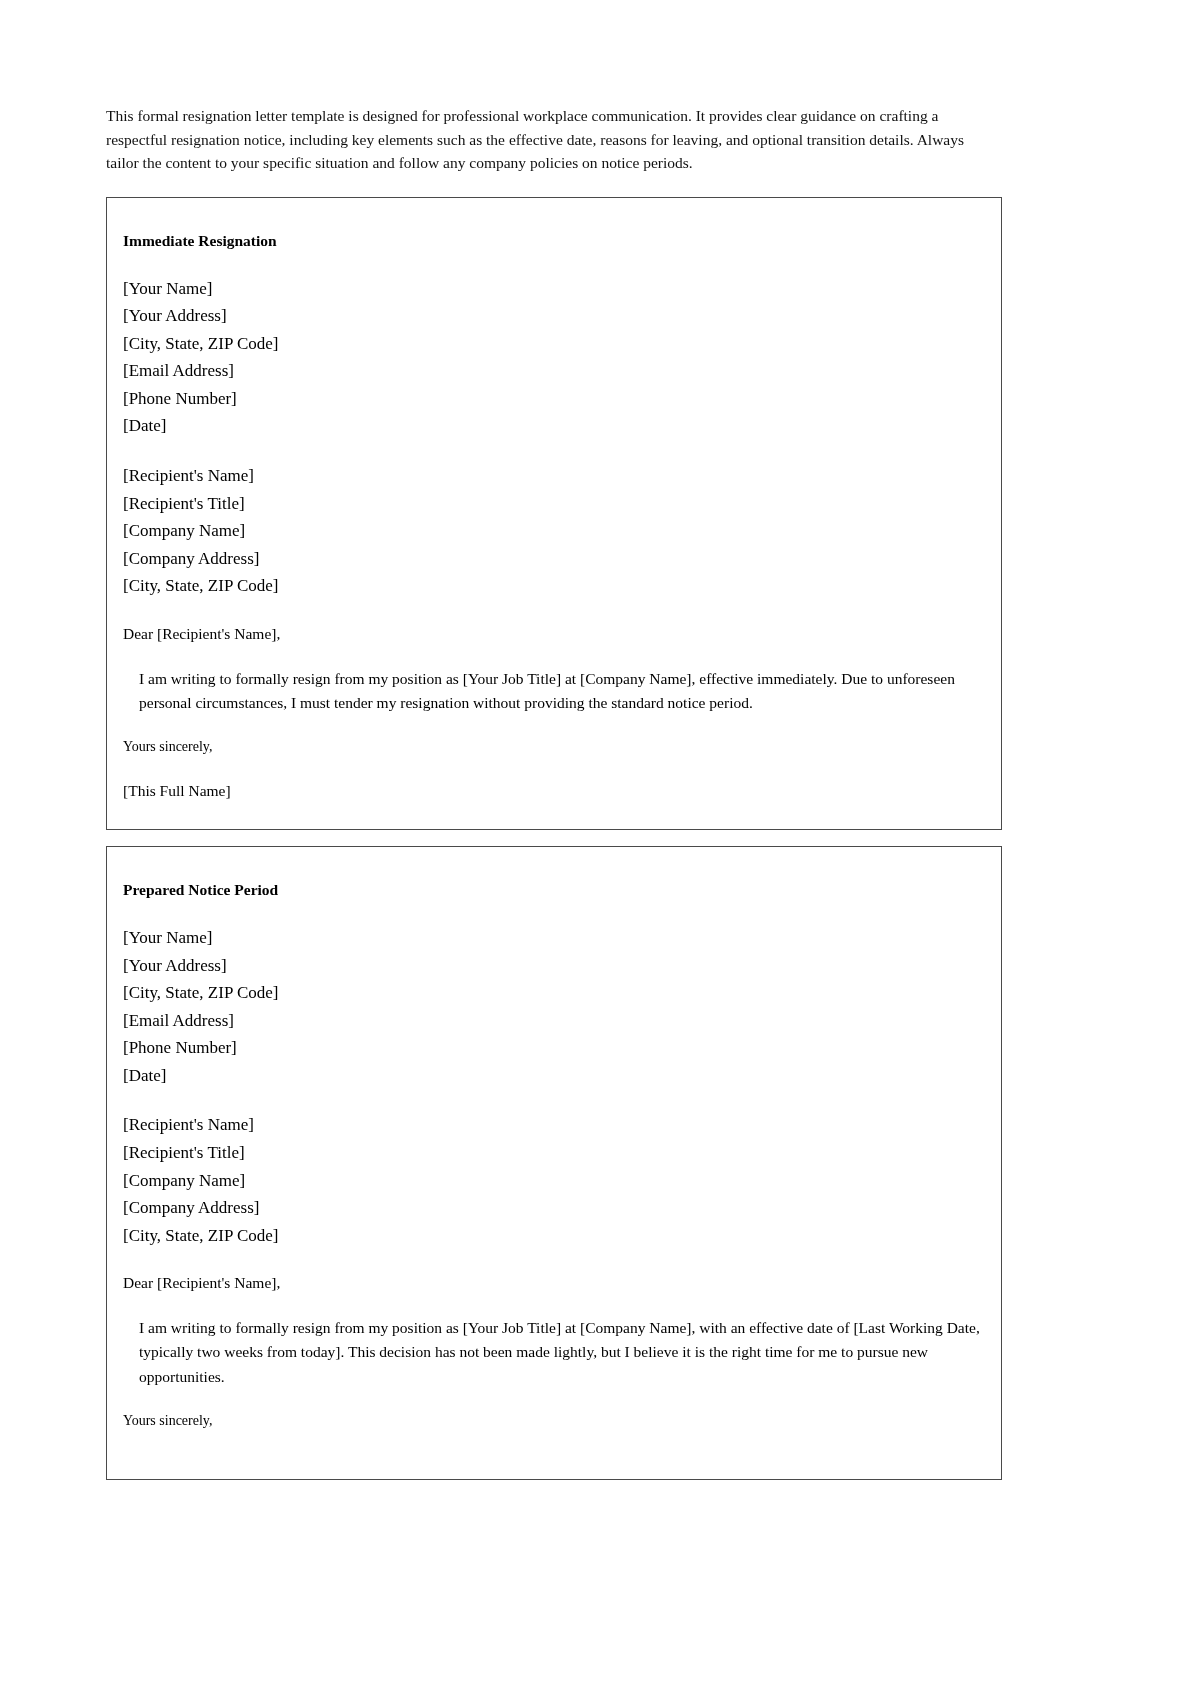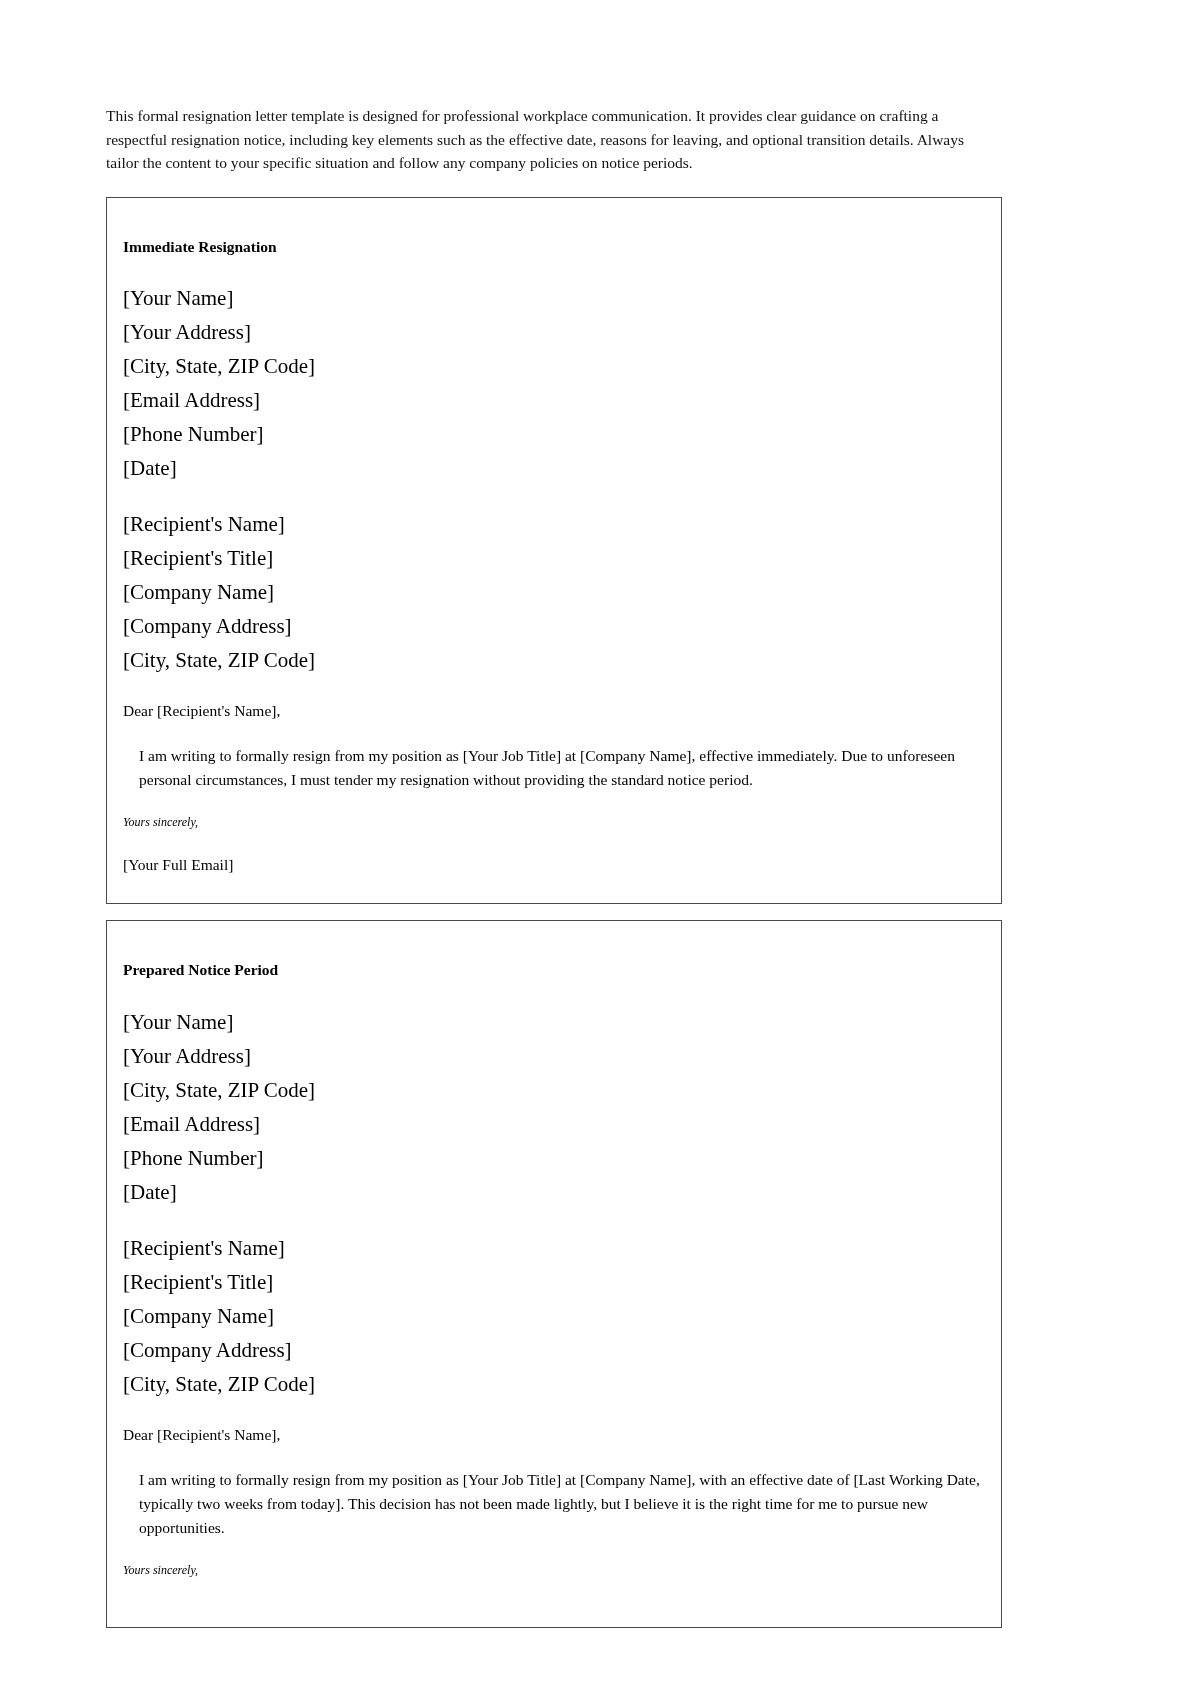--- a/index.html
+++ b/index.html
@@ -37,47 +37,46 @@
     border: 1.6px solid #4a4a4a;
     box-sizing: border-box;
     width: 896px;
     padding: 27px 18px 26px 16px;
     margin-bottom: 16px;
     background: #ffffff;
   }
   .letter-title {
     font-size: 15.5px;
     font-weight: bold;
-    margin: 12px 0 24px 0;
+    margin: 6px 0 24px 0;
     line-height: 1.3;
     font-family: Liberation Serif, serif;
   }
   .addr-block {
     margin: 0 0 22px 0;
   }
   .addr-line {
-    font-size: 21px;
+    font-size: 17px;
     line-height: 1.62;
     white-space: nowrap;
   }
   .para {
     font-size: 15.5px;
     line-height: 1.56;
     margin: 0 0 21px 16px;
   }
   .salutation {
     font-size: 15.5px;
     line-height: 1.56;
     margin: 0 0 21px 0;
   }
   .signoff {
-    font-size: 12px;
+    font-size: 14px;
     line-height: 1.56;
     margin: 0 0 21px 0;
-    font-style: italic;
   }
   .signature {
     font-size: 15.5px;
     line-height: 1.56;
     margin: 0;
   }
 </style>
 </head>
 <body>
 
@@ -105,21 +104,21 @@
       <div class="addr-line">[Company Name]</div>
       <div class="addr-line">[Company Address]</div>
       <div class="addr-line">[City, State, ZIP Code]</div>
     </div>
 
     <p class="salutation">Dear [Recipient's Name],</p>
 
     <p class="para">I am writing to formally resign from my position as [Your Job Title] at [Company Name], effective immediately. Due to unforeseen personal circumstances, I must tender my resignation without providing the standard notice period.</p>
 
     <p class="signoff">Yours sincerely,</p>
-    <p class="signature">[Your Full Email]</p>
+    <p class="signature">[This Full Name]</p>
 
   </div>
 
   <div class="letter-box">
 
     <h3 class="letter-title">Prepared Notice Period</h3>
 
     <div class="addr-block">
       <div class="addr-line">[Your Name]</div>
       <div class="addr-line">[Your Address]</div>

